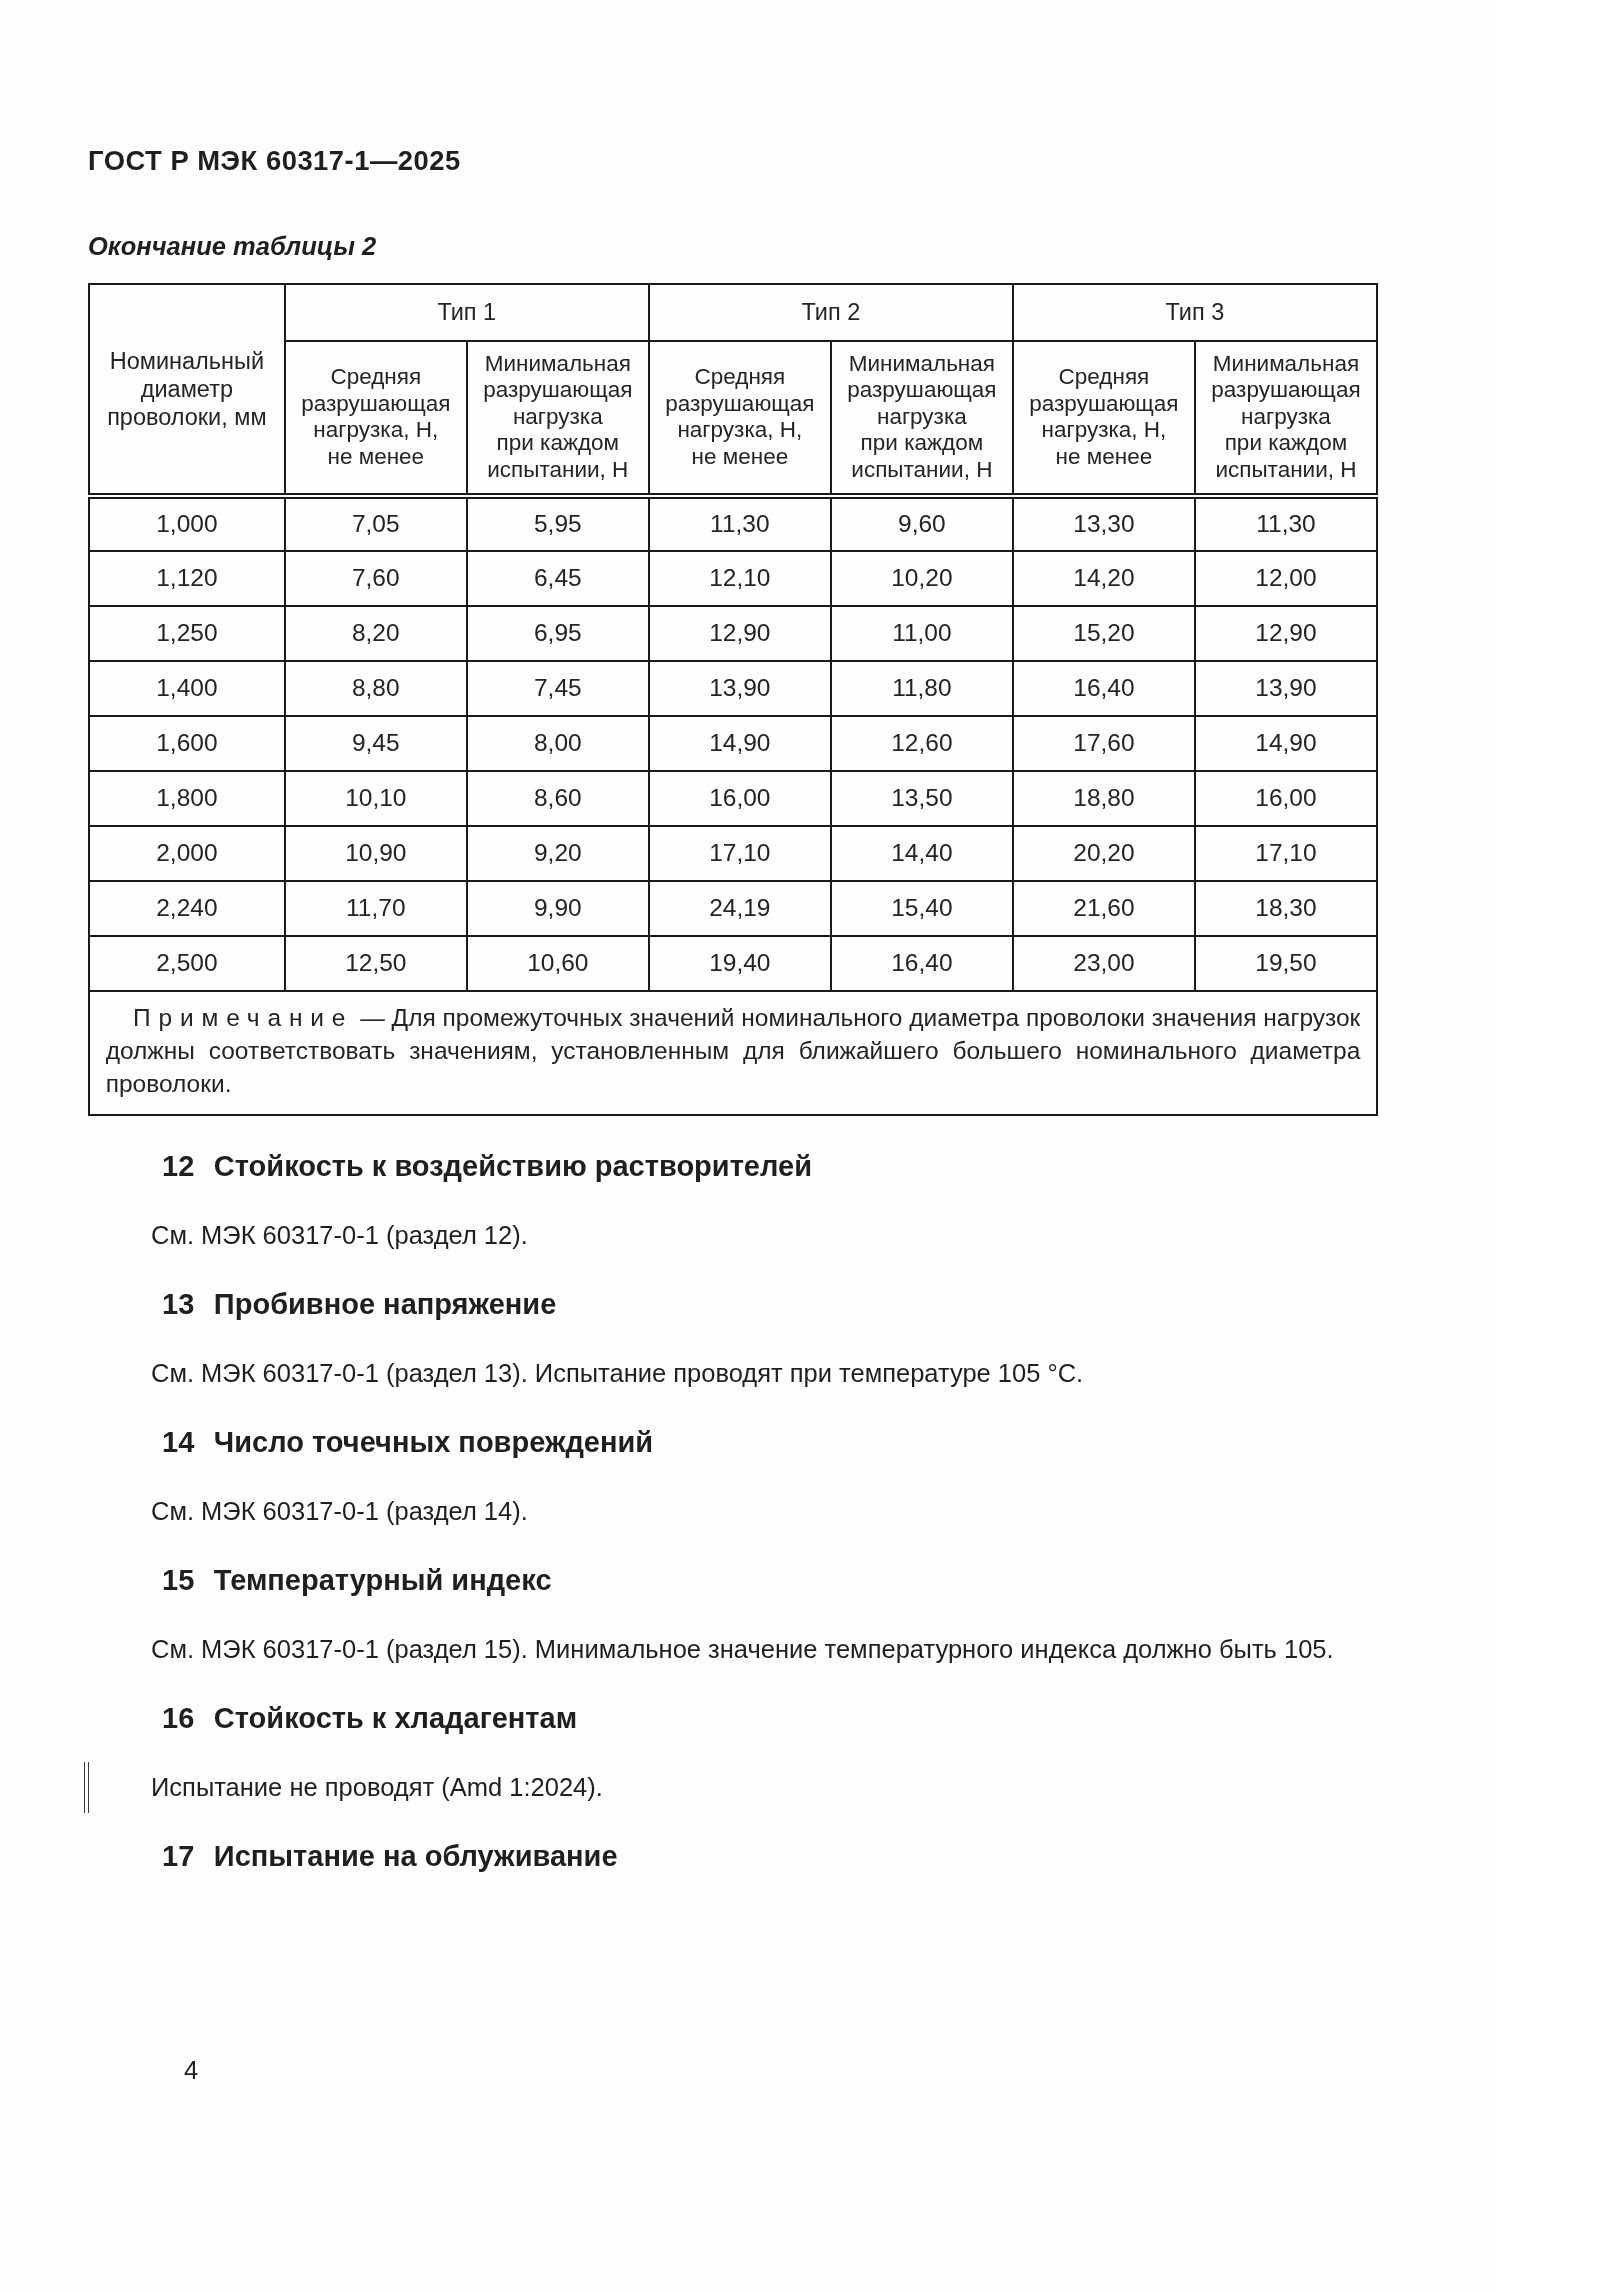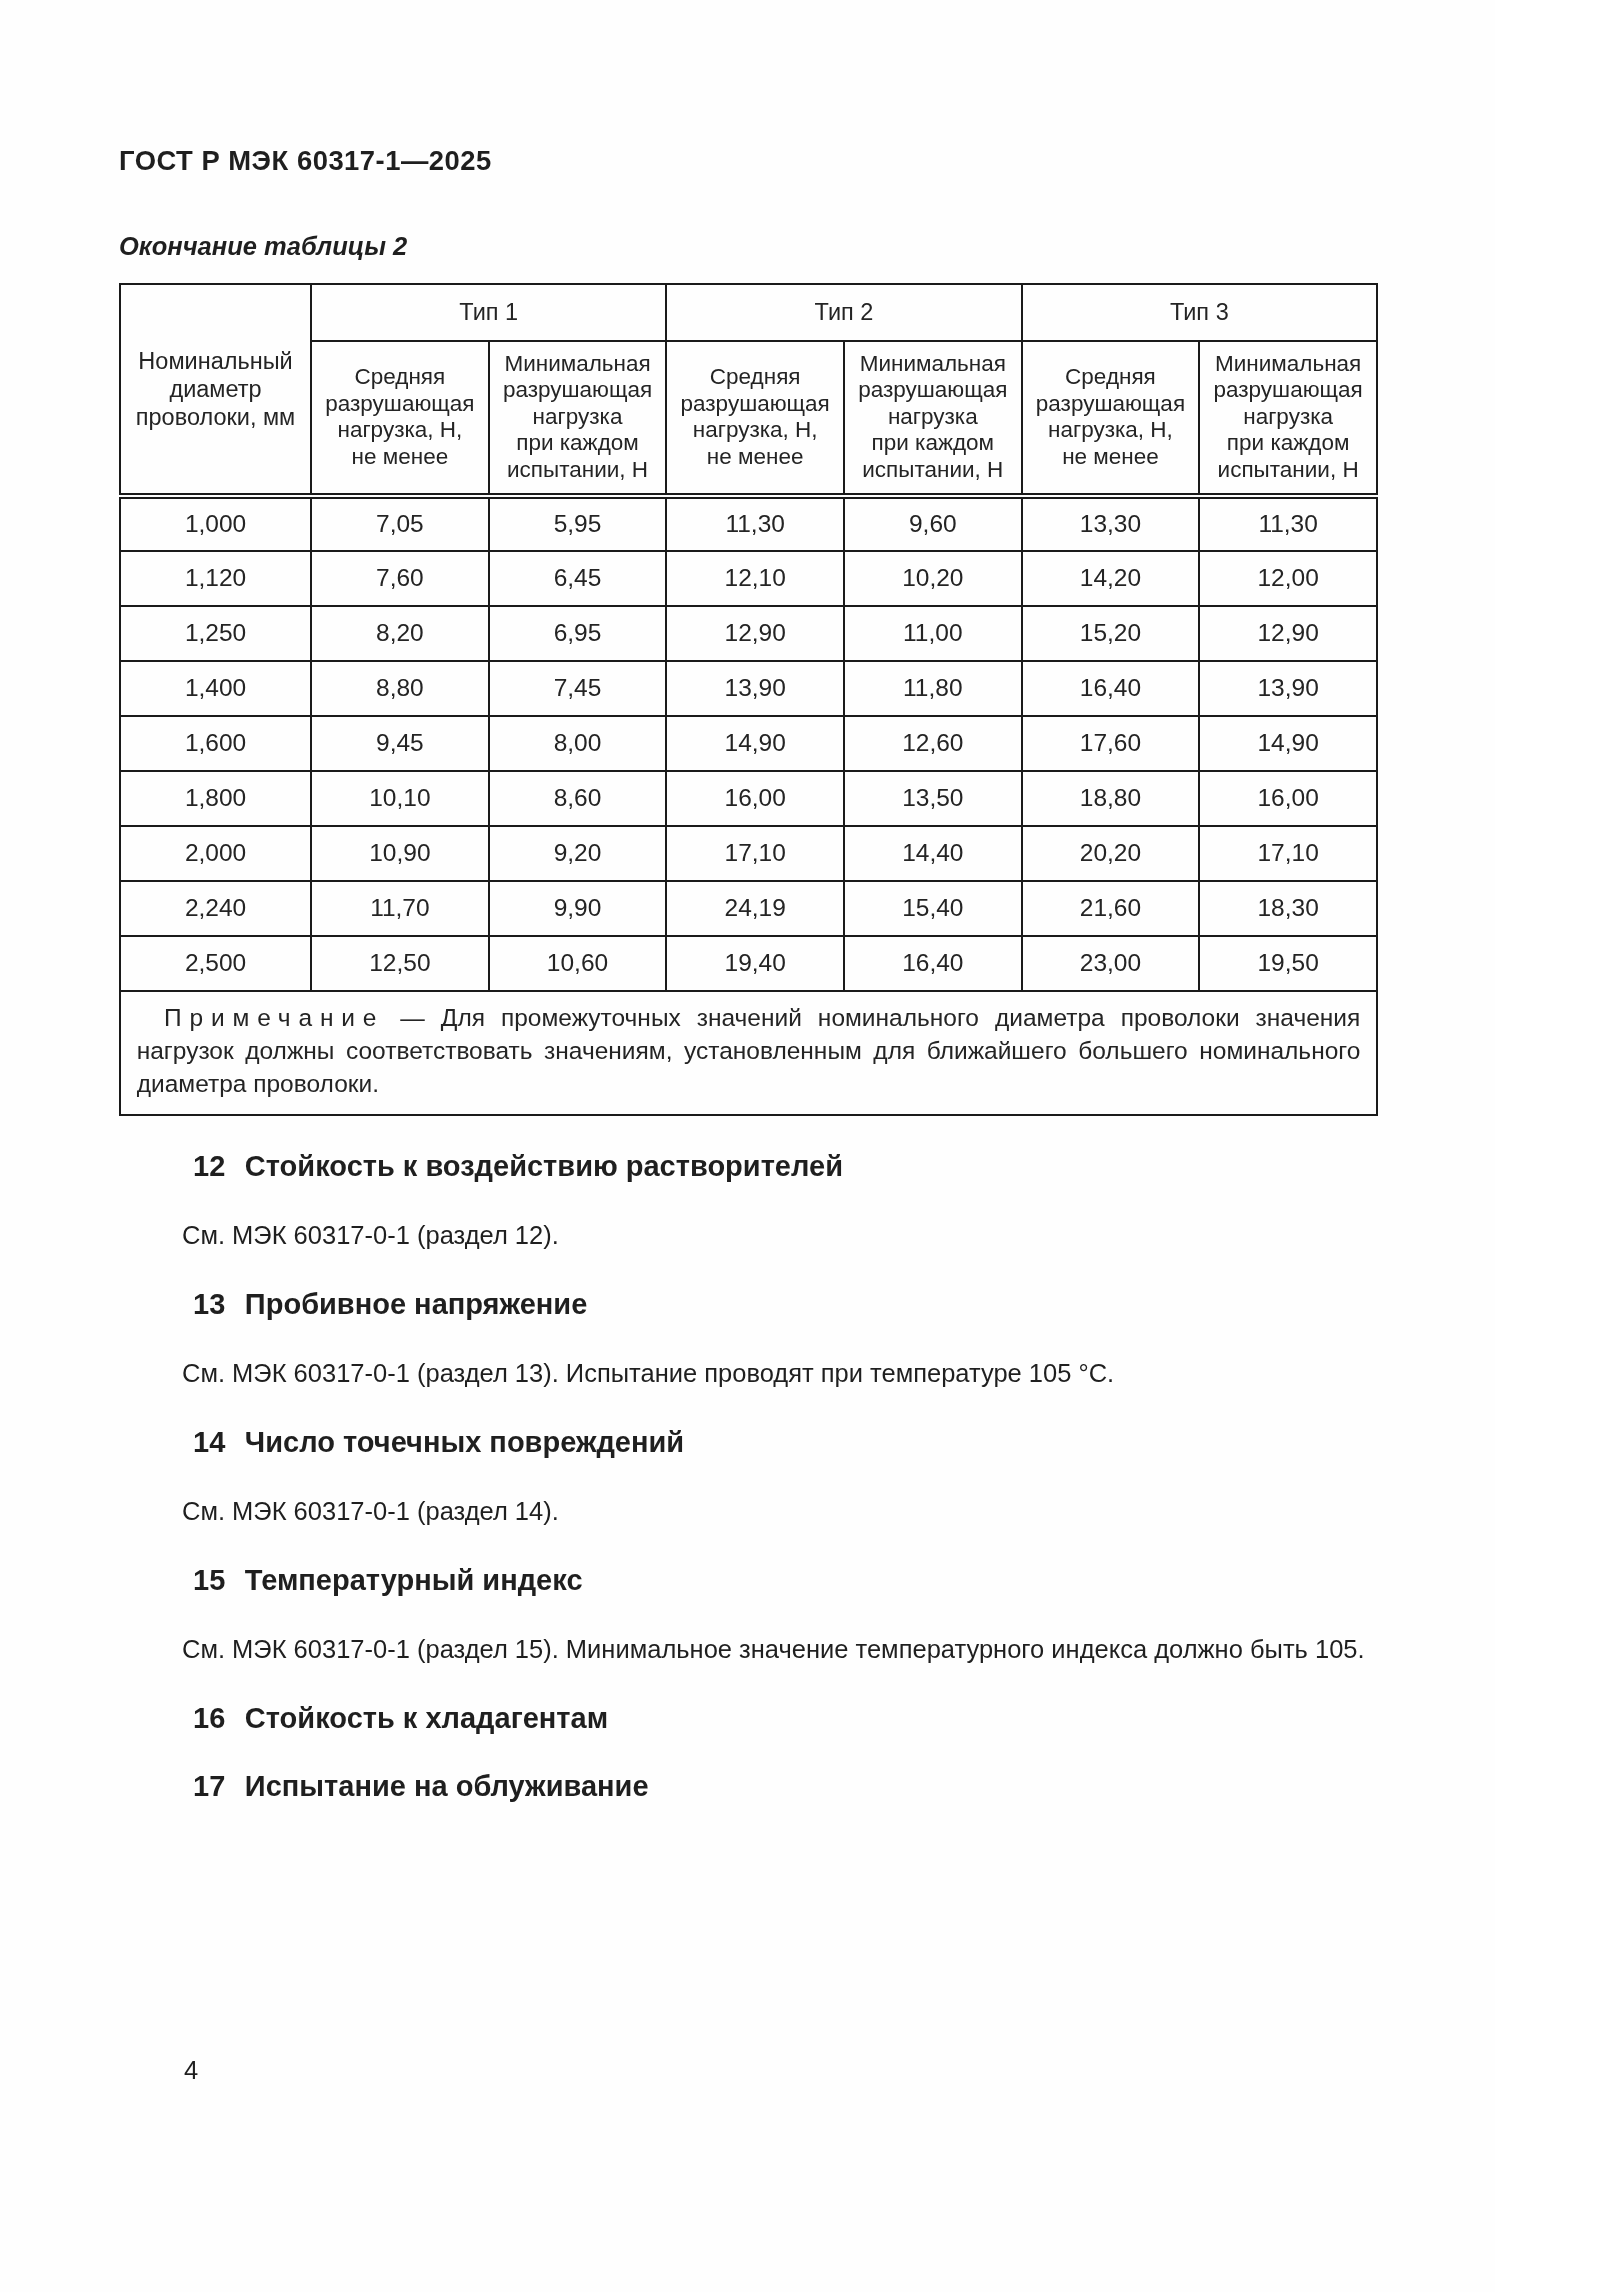--- a/index.html
+++ b/index.html
@@ -4,21 +4,21 @@
 <style>
   * { box-sizing: border-box; margin: 0; padding: 0; }
   html, body { background: #ffffff; }
   .page {
     position: relative;
     width: 1495px;
     height: 2293px;
     background: #fefefe;
     color: #1f1f1f;
     font-family: "Liberation Sans", sans-serif;
-    padding: 145px 117px 0 119px;
+    padding: 145px 117px 0 88px;
     overflow: hidden;
   }
   
   .doc-header {
     font-size: 27.4px;
     font-weight: bold;
     letter-spacing: 0.5px;
     margin: 0 0 55px 0;
   }
   .table-caption {
@@ -276,20 +276,21 @@
       <p>См. МЭК 60317-0-1 (раздел 14).</p>
     </div>
 
     <div class="section">
       <h2><span class="sec-num">15</span><span>Температурный индекс</span></h2>
       <p>См. МЭК 60317-0-1 (раздел 15). Минимальное значение температурного индекса должно быть 105.</p>
     </div>
 
     <div class="section">
       <h2><span class="sec-num">16</span><span>Стойкость к хладагентам</span></h2>
+      <p><span class="change-bar"></span><span>Испытание не проводят (Amd 1:2024).</span></p>
     </div>
 
     <div class="section">
       <h2><span class="sec-num">17</span><span>Испытание на облуживание</span></h2>
     </div>
 
   </div>
 
   <div class="page-number">4</div>
 

